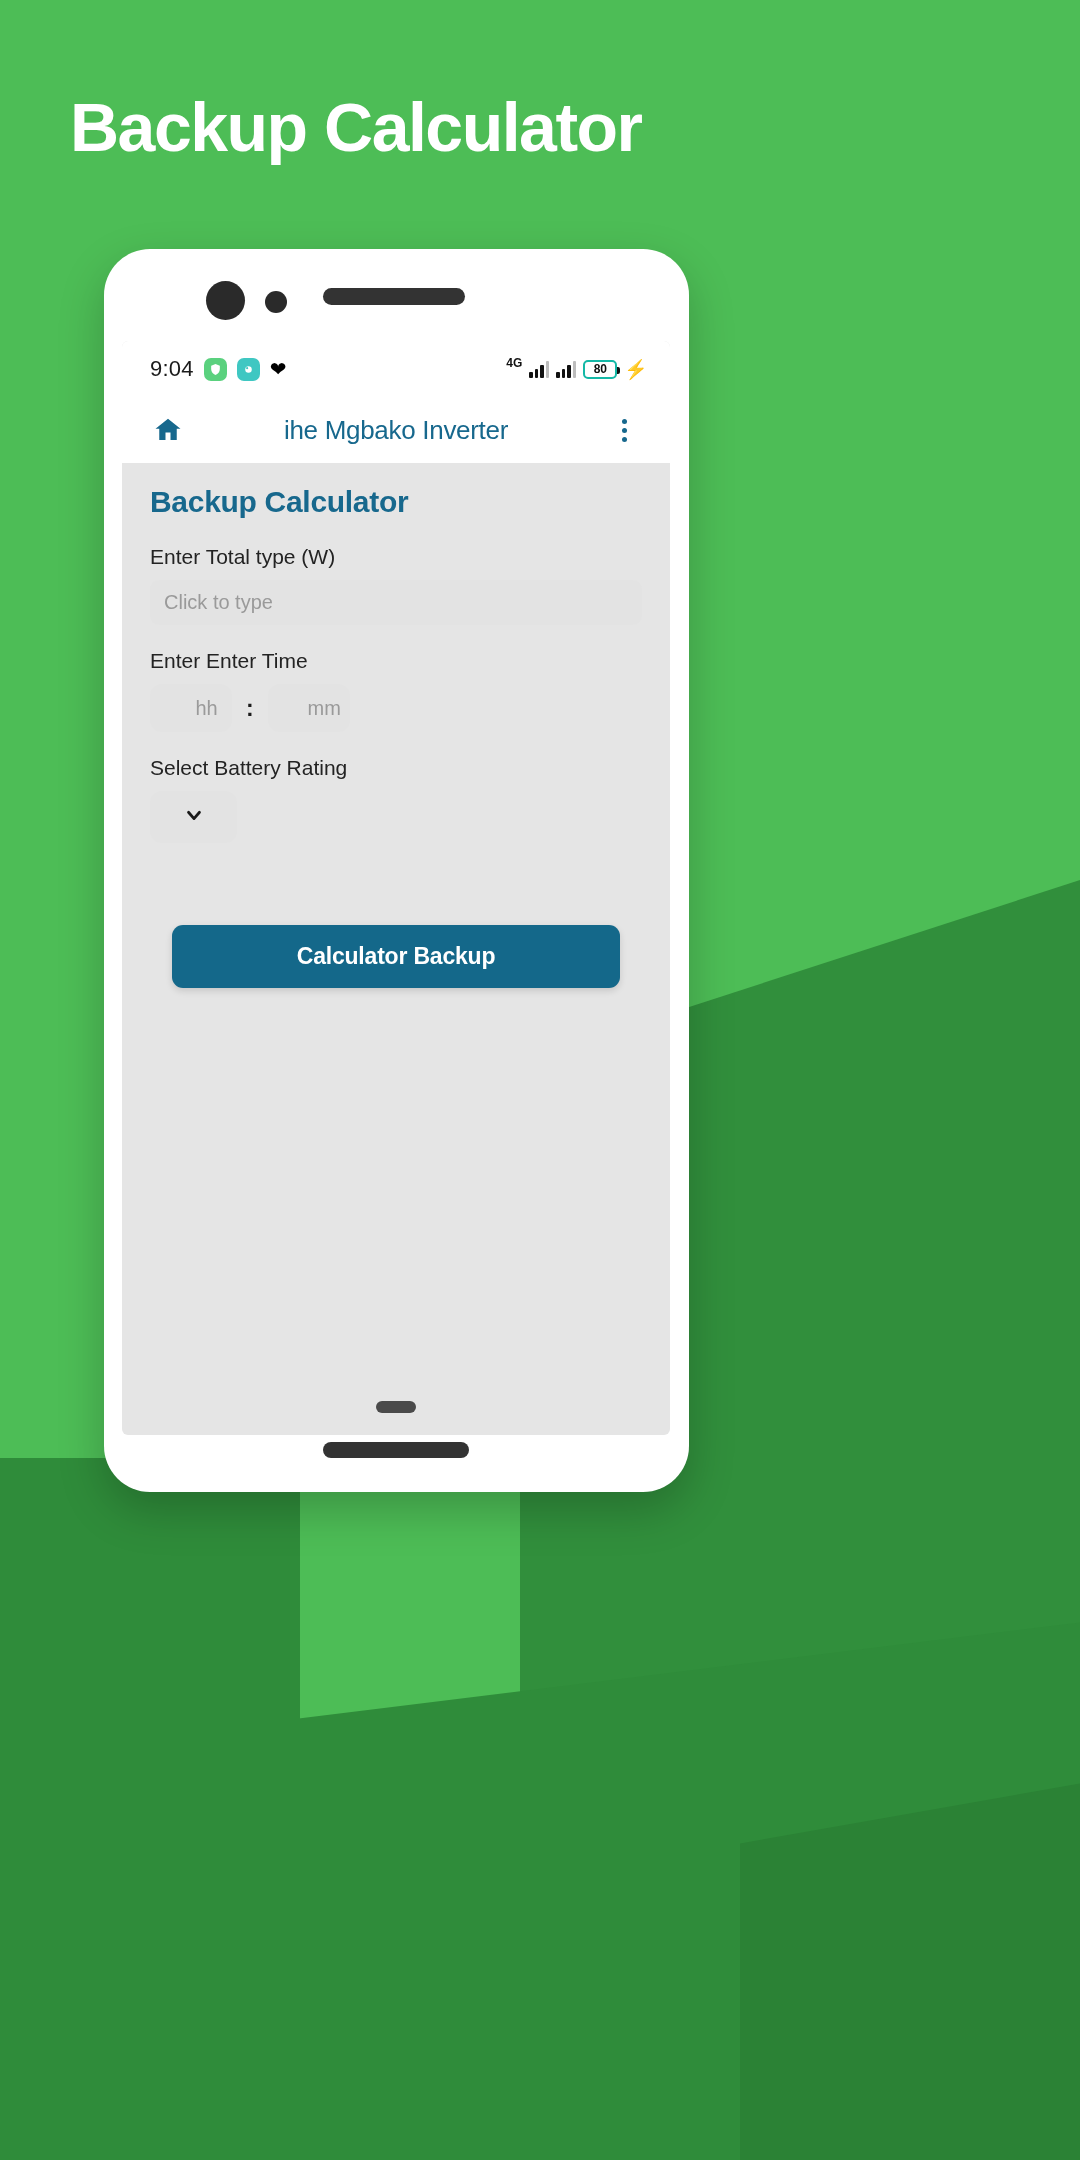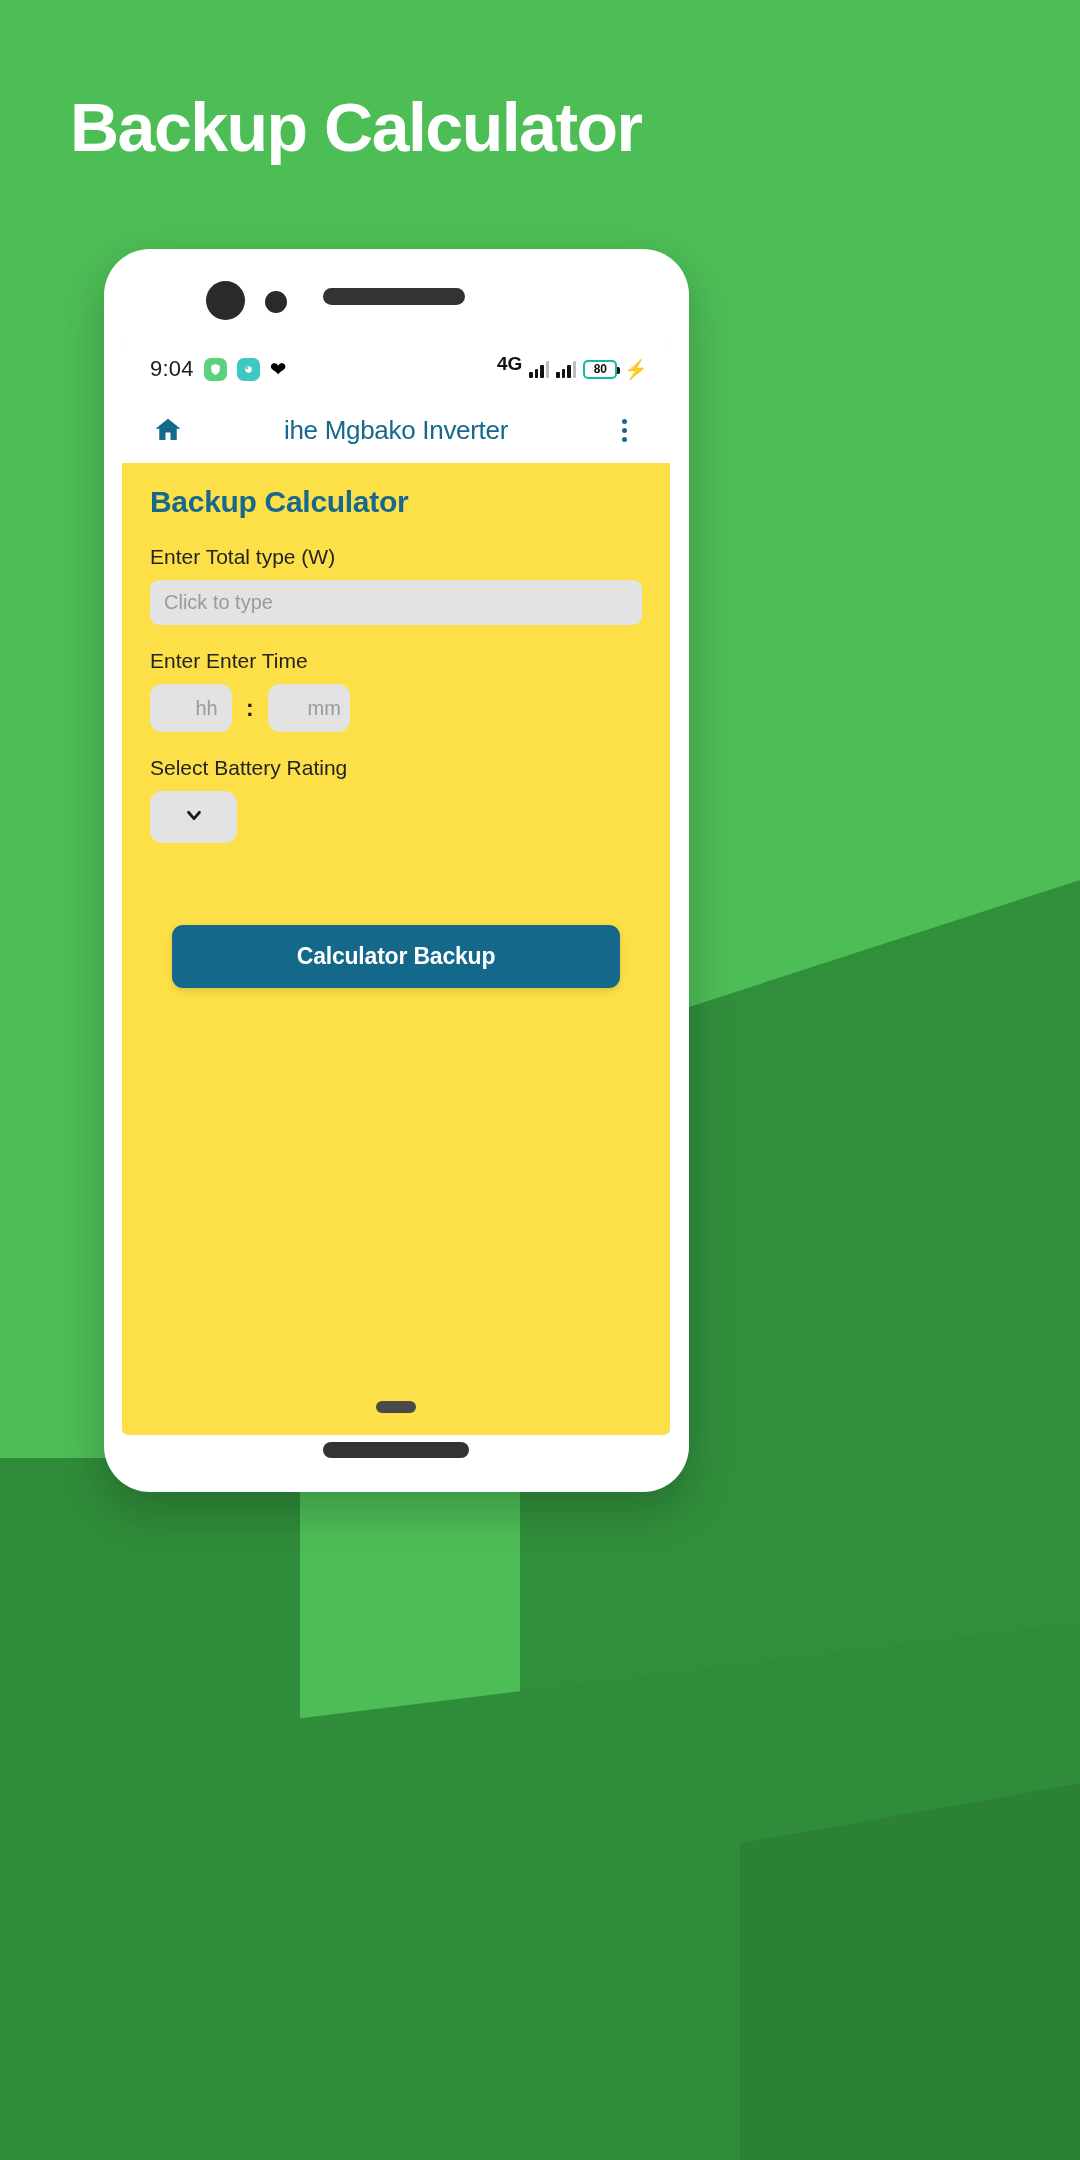--- a/index.html
+++ b/index.html
@@ -142,21 +142,21 @@
     background: #333333;
   }
 
   
   .screen {
     position: absolute;
     left: 18px;
     top: 92px;
     width: 548px;
     height: 1094px;
-    background: #fde047;
+    background: #e5e5e5;
     border-radius: 6px;
     overflow: hidden;
   }
 
   
   .status-bar {
     height: 56px;
     display: flex;
     align-items: center;
     justify-content: space-between;
@@ -188,21 +188,21 @@
     font-size: 20px;
     color: #000000;
     line-height: 1;
   }
   .status-right {
     display: flex;
     align-items: center;
     gap: 7px;
   }
   .net-label {
-    font-size: 19px;
+    font-size: 12px;
     font-weight: 700;
     color: #111;
     line-height: 1;
     position: relative;
     top: -6px;
   }
   .bars {
     display: flex;
     align-items: flex-end;
     gap: 2px;

